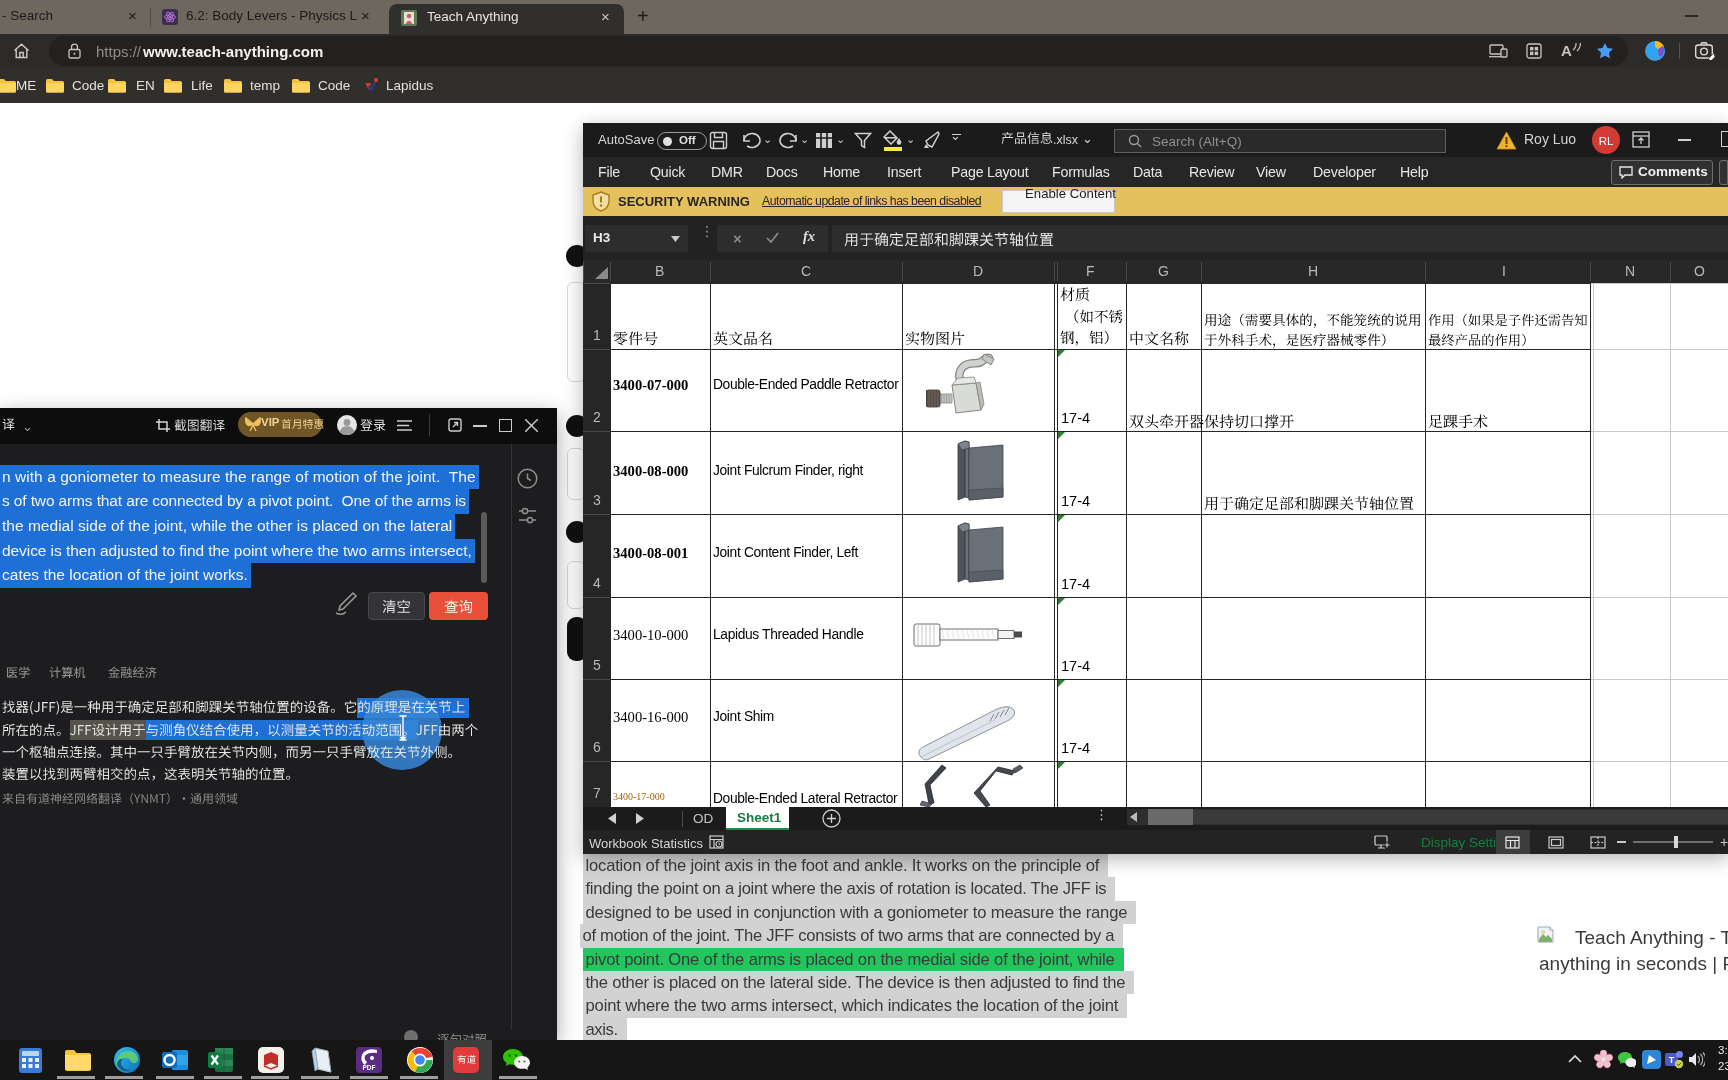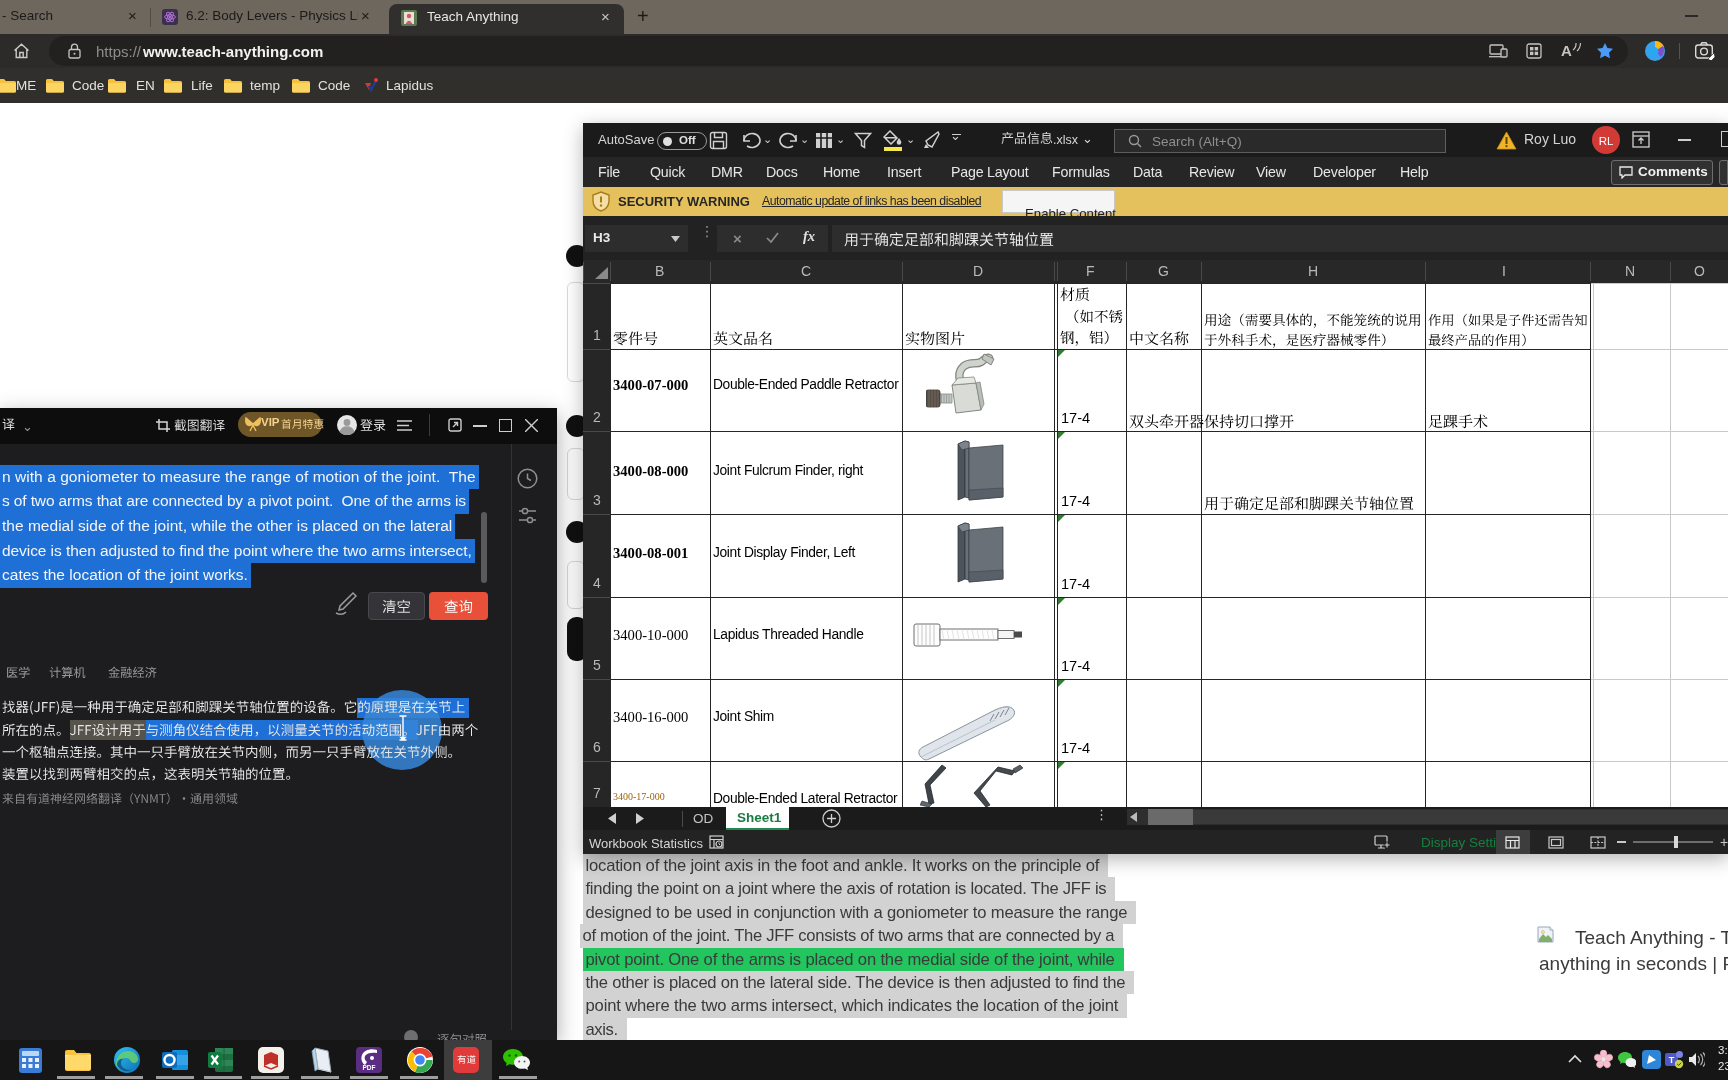--- a/index.html
+++ b/index.html
@@ -232,21 +232,21 @@
 <div style="position:absolute;left:1719px;top:160px;width:9px;height:25px;background:#313131;border:1px solid #6e6e6e;border-radius:3px 0 0 3px"></div>
 <div style="position:absolute;left:583px;top:187px;width:1145px;height:29px;background:#e5c15e"></div>
 <svg style="position:absolute;left:592px;top:191px" width="18" height="21" viewBox="0 0 18 21">
     <path d="M9 1 17 4v6c0 5-3.5 9-8 10-4.5-1-8-5-8-10V4Z" fill="#f3dfa5" stroke="#a97c18" stroke-width="1.4"></path>
     <path d="M9 5.5v6" stroke="#a97c18" stroke-width="2"></path>
     <circle cx="9" cy="14.5" r="1.2" fill="#a97c18"></circle>
   </svg>
 <div style="position:absolute;left:618px;top:194px;font-size:13px;color:#262626;white-space:pre;font-weight:700">SECURITY WARNING</div>
 <div style="position:absolute;left:762px;top:194px;font-size:12.3px;color:#262626;white-space:pre;text-decoration:underline;letter-spacing:-0.5px">Automatic update of links has been disabled</div>
 <div style="position:absolute;left:1002px;top:190px;width:113px;height:23px;background:#f5f5f5;border:1px solid #c9c9c9"></div>
-<div style="position:absolute;left:1025px;top:206px;font-size:13.2px;color:#1f1f1f;white-space:pre;">Enable Content</div>
+<div style="position:absolute;left:1025px;top:186px;font-size:13.2px;color:#1f1f1f;white-space:pre;">Enable Content</div>
 <div style="position:absolute;left:583px;top:216px;width:1145px;height:44px;background:#222222"></div>
 <div style="position:absolute;left:585px;top:225px;width:103px;height:27px;background:#2d2d2d"></div>
 <div style="position:absolute;left:593px;top:230px;font-size:13.5px;color:#e8e8e8;white-space:pre;font-weight:600">H3</div>
 <svg style="position:absolute;left:671px;top:236px" width="9" height="6">
     <path d="M0 0h9L4.5 6Z" fill="#c9c9c9"></path>
   </svg>
 <div style="position:absolute;left:700px;top:228px;color:#9a9a9a;font-size:14px;letter-spacing:0;line-height:7px">⋮</div>
 <div style="position:absolute;left:717px;top:225px;width:111px;height:27px;background:#2d2d2d"></div>
 <div style="position:absolute;left:733px;top:230px;font-size:15px;color:#8a8a8a;white-space:pre;font-weight:600">×</div>
 <svg style="position:absolute;left:766px;top:232px" width="13" height="11" viewBox="0 0 13 11">
@@ -373,21 +373,21 @@
     <path transform="translate(0 14)" d="M6.9 -11.1C6.2 -8.8 5.1 -6.6 3.9 -5.2L4.1 -5.1C5 -5.8 5.9 -6.9 6.6 -8.1L7.6 -8.1L7.6 1L7.8 1C8.2 1 8.5 0.8 8.5 0.8L8.5 -2.5L12.2 -2.5C12.3 -2.5 12.5 -2.5 12.5 -2.7C12 -3.1 11.3 -3.7 11.3 -3.7L10.7 -2.9L8.5 -2.9L8.5 -5.3L11.9 -5.3C12.1 -5.3 12.2 -5.4 12.3 -5.5C11.9 -5.9 11.2 -6.5 11.2 -6.5L10.6 -5.7L8.5 -5.7L8.5 -8.1L12.5 -8.1C12.7 -8.1 12.8 -8.2 12.8 -8.3C12.4 -8.7 11.7 -9.3 11.7 -9.3L11 -8.5L6.8 -8.5C7.2 -9.1 7.5 -9.7 7.8 -10.4C8.1 -10.4 8.2 -10.5 8.3 -10.7ZM3.8 -11.1C3 -8.6 1.7 -6 0.4 -4.4L0.6 -4.3C1.3 -4.9 1.9 -5.6 2.4 -6.4L2.4 1L2.6 1C2.9 1 3.3 0.8 3.3 0.8L3.3 -7C3.6 -7 3.7 -7.1 3.7 -7.2L3.1 -7.5C3.7 -8.4 4.2 -9.4 4.6 -10.4C4.9 -10.4 5.1 -10.5 5.1 -10.7ZM16.4 -6.7L19.6 -6.7L19.6 -3.9L16.3 -3.9C16.4 -4.7 16.4 -5.4 16.4 -6.1ZM16.4 -7.1L16.4 -9.8L19.6 -9.8L19.6 -7.1ZM15.5 -10.2L15.5 -6.1C15.5 -3.6 15.3 -1.1 13.8 0.9L14 1C15.4 -0.2 16 -1.8 16.3 -3.5L19.6 -3.5L19.6 0.9L19.7 0.9C20.1 0.9 20.4 0.7 20.4 0.6L20.4 -3.5L23.9 -3.5L23.9 -0.4C23.9 -0.2 23.8 -0.1 23.5 -0.1C23.2 -0.1 21.8 -0.2 21.8 -0.2L21.8 0C22.5 0.1 22.8 0.2 23 0.3C23.2 0.5 23.3 0.7 23.3 1C24.6 0.9 24.7 0.4 24.7 -0.3L24.7 -9.6C25 -9.7 25.3 -9.8 25.4 -9.9L24.2 -10.8L23.7 -10.2L16.6 -10.2L15.5 -10.6ZM23.9 -6.7L23.9 -3.9L20.4 -3.9L20.4 -6.7ZM23.9 -7.1L20.4 -7.1L20.4 -9.8L23.9 -9.8ZM39.1 -11L38.8 -11.3C37 -10.1 35.3 -8.3 35.3 -5.1C35.3 -1.8 37 0 38.8 1.2L39.1 0.9C37.5 -0.3 36.1 -2.3 36.1 -5.1C36.1 -7.8 37.5 -9.8 39.1 -11ZM43.6 -10.6C44 -10.6 44.1 -10.7 44.1 -10.9L42.8 -11.2C42.7 -10.5 42.4 -9.4 42.2 -8.3L40.4 -8.3L40.5 -7.9L42.1 -7.9C41.7 -6.3 41.2 -4.7 40.9 -3.7C41.6 -3.3 42.5 -2.6 43.3 -2C42.6 -0.9 41.7 0.1 40.3 0.8L40.4 1C42 0.4 43.1 -0.5 43.8 -1.5C44.4 -1 44.9 -0.5 45.2 0C46 0.4 46.6 -0.7 44.3 -2.3C45.2 -3.9 45.5 -5.8 45.7 -7.8C46 -7.8 46.1 -7.9 46.2 -8L45.2 -8.9L44.7 -8.3L43.1 -8.3C43.3 -9.2 43.5 -10 43.6 -10.6ZM50.8 -8.7L50.8 -1.6L47.8 -1.6L47.8 -8.7ZM47.8 0.3L47.8 -1.2L50.8 -1.2L50.8 0.3L50.9 0.3C51.2 0.3 51.6 0 51.7 -0.1L51.7 -8.5C51.9 -8.6 52.2 -8.7 52.3 -8.8L51.2 -9.7L50.6 -9.1L47.9 -9.1L47 -9.5L47 0.6L47.1 0.6C47.5 0.6 47.8 0.4 47.8 0.3ZM41.7 -3.7C42.1 -4.9 42.6 -6.5 43 -7.9L44.8 -7.9C44.7 -6 44.4 -4.2 43.7 -2.7C43.1 -3 42.5 -3.3 41.7 -3.7ZM55.6 -10.4L55.6 -5L55.7 -5C56.1 -5 56.4 -5.2 56.4 -5.3L56.4 -5.7L59.4 -5.7L59.4 -4.1L53.8 -4.1L53.9 -3.7L58.5 -3.7C57.4 -2.1 55.6 -0.6 53.6 0.4L53.8 0.7C56.1 -0.3 58 -1.6 59.4 -3.2L59.4 1L59.5 1C59.9 1 60.2 0.8 60.2 0.7L60.2 -3.7L60.4 -3.7C61.4 -1.8 63.3 -0.2 65.2 0.6C65.4 0.2 65.7 -0.1 66 -0.1L66 -0.3C64.1 -0.9 61.9 -2.1 60.7 -3.7L65.6 -3.7C65.7 -3.7 65.9 -3.7 65.9 -3.9C65.4 -4.3 64.7 -4.9 64.7 -4.9L64 -4.1L60.2 -4.1L60.2 -5.7L63.3 -5.7L63.3 -5.1L63.4 -5.1C63.7 -5.1 64.1 -5.3 64.1 -5.4L64.1 -9.9C64.4 -9.9 64.6 -10 64.6 -10.1L63.6 -10.9L63.1 -10.4L56.5 -10.4L55.6 -10.8ZM59.4 -10L59.4 -8.3L56.4 -8.3L56.4 -10ZM60.2 -10L63.3 -10L63.3 -8.3L60.2 -8.3ZM59.4 -7.9L59.4 -6.1L56.4 -6.1L56.4 -7.9ZM60.2 -7.9L63.3 -7.9L63.3 -6.1L60.2 -6.1ZM76 -8.2L76 -6.7L70.4 -6.7L70.4 -8.2ZM76 -8.6L70.4 -8.6L70.4 -10L76 -10ZM69.5 -10.4L69.5 -5.6L69.6 -5.6C70 -5.6 70.4 -5.8 70.4 -5.9L70.4 -6.3L76 -6.3L76 -5.7L76.2 -5.7C76.5 -5.7 76.9 -5.9 76.9 -6L76.9 -9.9C77.2 -9.9 77.4 -10 77.5 -10.1L76.4 -11L75.9 -10.4L70.4 -10.4L69.5 -10.9ZM70.1 -4.1C69.7 -2.4 68.8 -0.3 67 0.9L67.1 1C68.6 0.3 69.6 -0.7 70.2 -1.8C71.1 0.3 72.5 0.7 74.9 0.7C75.9 0.7 78 0.7 78.8 0.7C78.8 0.4 79 0.1 79.3 0.1L79.3 -0.1C78.3 -0.1 75.9 -0.1 74.9 -0.1C74.5 -0.1 74 -0.1 73.6 -0.1L73.6 -2.5L77.7 -2.5C77.9 -2.5 78 -2.6 78 -2.7C77.6 -3.2 76.8 -3.7 76.8 -3.7L76.2 -2.9L73.6 -2.9L73.6 -4.8L78.8 -4.8C79 -4.8 79.1 -4.8 79.2 -5C78.7 -5.4 78 -6 78 -6L77.4 -5.1L67.1 -5.1L67.2 -4.8L72.7 -4.8L72.7 -0.3C71.7 -0.5 70.9 -1 70.4 -2.1C70.6 -2.6 70.8 -3 70.9 -3.5C71.2 -3.5 71.4 -3.6 71.4 -3.8ZM81.8 -10L81.9 -9.6L89.4 -9.6C88.8 -9 87.7 -8.1 86.8 -7.4L86.1 -7.5L86.1 -5.3L80.4 -5.3L80.5 -4.9L86.1 -4.9L86.1 -0.4C86.1 -0.1 86 0 85.7 0C85.3 0 83.3 -0.2 83.3 -0.2L83.3 0C84.1 0.1 84.6 0.2 84.9 0.4C85.1 0.5 85.2 0.7 85.3 1C86.8 0.9 87 0.4 87 -0.3L87 -4.9L92.2 -4.9C92.4 -4.9 92.5 -5 92.5 -5.1C92 -5.6 91.2 -6.2 91.2 -6.2L90.5 -5.3L87 -5.3L87 -7C87.3 -7.1 87.4 -7.2 87.4 -7.4L87.2 -7.4C88.5 -8 89.8 -8.8 90.8 -9.5C91.1 -9.5 91.2 -9.5 91.3 -9.6L90.3 -10.6L89.6 -10ZM101 -11L101 -8.1L99 -8.1C99.2 -8.6 99.4 -9.2 99.6 -9.8C99.9 -9.7 100 -9.9 100.1 -10L98.7 -10.4C98.4 -8.4 97.7 -6.5 96.9 -5.2L97.1 -5.1C97.7 -5.7 98.3 -6.6 98.8 -7.7L101 -7.7L101 -4.4L96.9 -4.4L97 -4L101 -4L101 1L101.2 1C101.5 1 101.9 0.8 101.9 0.7L101.9 -4L105.6 -4C105.8 -4 105.9 -4.1 106 -4.2C105.5 -4.7 104.8 -5.2 104.8 -5.2L104.2 -4.4L101.9 -4.4L101.9 -7.7L105.2 -7.7C105.4 -7.7 105.6 -7.7 105.6 -7.9C105.2 -8.3 104.5 -8.9 104.5 -8.9L103.8 -8.1L101.9 -8.1L101.9 -10.5C102.2 -10.5 102.3 -10.7 102.4 -10.8ZM96.5 -11.1C95.8 -8.6 94.7 -6.1 93.6 -4.5L93.7 -4.4C94.3 -4.9 94.9 -5.6 95.4 -6.4L95.4 1L95.5 1C95.9 1 96.3 0.8 96.3 0.7L96.3 -7.2C96.5 -7.2 96.6 -7.3 96.7 -7.4L96.1 -7.6C96.6 -8.5 97 -9.5 97.3 -10.4C97.6 -10.4 97.8 -10.5 97.8 -10.7ZM115.8 -6.9L115.6 -6.8C116.6 -6 117.8 -4.8 118.2 -3.8C119.3 -3.1 119.8 -5.5 115.8 -6.9ZM107.8 -10.9L107.6 -10.8C108.2 -10.1 109 -8.9 109.2 -8.1C110.2 -7.4 110.9 -9.3 107.8 -10.9ZM117.9 -10.8L117.2 -10L110.6 -10L110.7 -9.7L115 -9.7C114 -7.5 112.2 -5.3 110 -3.8L110.2 -3.6C111.7 -4.4 113 -5.5 114 -6.6L114 -1L114.2 -1C114.7 -1 114.9 -1.2 114.9 -1.3L114.9 -7C115.2 -7 115.4 -7.1 115.4 -7.2L114.7 -7.4C115.2 -8.1 115.7 -8.9 116 -9.7L118.7 -9.7C118.9 -9.7 119 -9.7 119 -9.9C118.6 -10.3 117.9 -10.8 117.9 -10.8ZM108.8 -1.6C108.3 -1.3 107.4 -0.5 106.8 -0.1L107.6 1C107.7 0.9 107.7 0.8 107.6 0.7C108.1 0 108.9 -0.9 109.2 -1.4C109.3 -1.5 109.4 -1.5 109.6 -1.4C110.9 0.2 112.1 0.7 114.7 0.7C116.1 0.7 117.3 0.7 118.5 0.7C118.6 0.3 118.8 0 119.2 -0.1L119.2 -0.2C117.7 -0.2 116.4 -0.2 114.9 -0.2C112.5 -0.2 111 -0.4 109.8 -1.7C109.8 -1.8 109.7 -1.8 109.7 -1.8L109.7 -6.2C110 -6.2 110.2 -6.3 110.3 -6.4L109.2 -7.4L108.7 -6.7L106.9 -6.7L107 -6.3L108.8 -6.3ZM130.2 -6.3L127.4 -6.3L127.4 -5.9L130.2 -5.9ZM129.9 -7.4L127.4 -7.4L127.4 -7L129.9 -7ZM125.1 -6.3L122.3 -6.3L122.3 -5.9L125.1 -5.9ZM125.1 -7.4L122.5 -7.4L122.5 -7L125.1 -7ZM121.7 -9.4L121.4 -9.4C121.5 -8.6 121.1 -7.9 120.7 -7.6C120.4 -7.5 120.2 -7.2 120.3 -6.9C120.5 -6.6 120.9 -6.6 121.2 -6.8C121.6 -7.1 121.9 -7.6 121.9 -8.4L125.9 -8.4L125.9 -5.2L126 -5.2C126.5 -5.2 126.7 -5.4 126.7 -5.4L126.7 -8.4L131.1 -8.4C131 -8 130.8 -7.3 130.6 -7L130.8 -6.9C131.2 -7.2 131.7 -7.9 132 -8.3C132.3 -8.3 132.4 -8.3 132.5 -8.4L131.6 -9.4L131 -8.8L126.7 -8.8L126.7 -9.9L131.1 -9.9C131.3 -9.9 131.4 -10 131.4 -10.2C131 -10.6 130.3 -11.1 130.3 -11.1L129.6 -10.3L121.6 -10.3L121.7 -9.9L125.9 -9.9L125.9 -8.8L121.8 -8.8C121.8 -9 121.7 -9.2 121.7 -9.4ZM131.1 -5.5L130.5 -4.8L120.5 -4.8L120.6 -4.4L125.5 -4.4C125.4 -4 125.2 -3.6 125.1 -3.3L122.7 -3.3L121.7 -3.7L121.7 1L121.9 1C122.2 1 122.6 0.8 122.6 0.8L122.6 -2.9L124.6 -2.9L124.6 0.6L124.7 0.6C125.1 0.6 125.4 0.4 125.4 0.3L125.4 -2.9L127.4 -2.9L127.4 0.5L127.5 0.5C127.9 0.5 128.2 0.3 128.2 0.3L128.2 -2.9L130.2 -2.9L130.2 -0.3C130.2 -0.1 130.2 0 130 0C129.8 0 128.9 -0.1 128.9 -0.1L128.9 0.1C129.3 0.2 129.6 0.3 129.7 0.4C129.8 0.6 129.9 0.8 129.9 1.1C131 0.9 131.1 0.5 131.1 -0.2L131.1 -2.7C131.3 -2.8 131.5 -2.9 131.6 -3L130.5 -3.8L130.1 -3.3L125.6 -3.3C125.9 -3.6 126.3 -4 126.5 -4.4L131.9 -4.4C132.1 -4.4 132.2 -4.5 132.3 -4.6C131.8 -5 131.1 -5.5 131.1 -5.5ZM142.6 -3.6L142.6 -0.3L136.6 -0.3L136.6 -3.6ZM135.8 -4L135.8 1L135.9 1C136.3 1 136.6 0.8 136.6 0.7L136.6 0.1L142.6 0.1L142.6 1L142.8 1C143.1 1 143.5 0.8 143.5 0.7L143.5 -3.4C143.8 -3.4 144 -3.6 144.1 -3.7L143 -4.5L142.5 -4L136.7 -4L135.8 -4.4ZM136.3 -11C136 -9.4 135.3 -7.6 134.6 -6.5L134.8 -6.4C135.4 -6.9 135.9 -7.7 136.4 -8.5L139.2 -8.5L139.2 -5.9L133.6 -5.9L133.7 -5.5L145.4 -5.5C145.6 -5.5 145.7 -5.6 145.7 -5.7C145.3 -6.2 144.5 -6.8 144.5 -6.8L143.8 -5.9L140.1 -5.9L140.1 -8.5L144.3 -8.5C144.5 -8.5 144.6 -8.6 144.7 -8.7C144.2 -9.1 143.4 -9.7 143.4 -9.7L142.8 -8.9L140.1 -8.9L140.1 -10.6C140.4 -10.7 140.6 -10.8 140.6 -11L139.2 -11.1L139.2 -8.9L136.6 -8.9C136.8 -9.4 137 -9.9 137.2 -10.4C137.5 -10.4 137.6 -10.5 137.7 -10.6ZM148.6 -11.1C148.3 -9.3 147.6 -7.5 146.9 -6.4L147.1 -6.3C147.7 -6.8 148.2 -7.6 148.7 -8.4L149.7 -8.4L149.7 -6.1L149.7 -5.5L146.9 -5.5L147 -5.1L149.7 -5.1C149.6 -3.1 149 -1 146.8 0.8L147 1C148.9 -0.1 149.8 -1.7 150.3 -3.3C151 -2.5 151.8 -1.4 152.1 -0.6C153 0.1 153.6 -1.9 150.3 -3.6C150.4 -4.1 150.5 -4.6 150.5 -5.1L153.1 -5.1C153.3 -5.1 153.4 -5.2 153.4 -5.3C153 -5.7 152.3 -6.3 152.3 -6.3L151.7 -5.5L150.6 -5.5L150.6 -6.2L150.6 -8.4L152.7 -8.4C152.9 -8.4 153 -8.5 153 -8.6C152.6 -9 151.9 -9.5 151.9 -9.5L151.3 -8.8L148.9 -8.8C149.1 -9.3 149.3 -9.9 149.5 -10.5C149.8 -10.5 149.9 -10.6 150 -10.8ZM153.7 -9.4L153.7 0.6L153.8 0.6C154.2 0.6 154.6 0.4 154.6 0.3L154.6 -0.6L157.6 -0.6L157.6 0.4L157.7 0.4C158 0.4 158.4 0.2 158.4 0.1L158.4 -8.8C158.7 -8.9 158.9 -9 159 -9.1L157.9 -10L157.4 -9.4L154.6 -9.4L153.7 -9.9ZM157.6 -1L154.6 -1L154.6 -9L157.6 -9Z" fill="#000"></path>
   </svg>
 <svg style="position:absolute;left:1428px;top:331px;overflow:visible" width="110" height="19">
     <path transform="translate(0 14)" d="M8.9 -1.2C8.2 -0.4 7.4 0.2 6.4 0.7L6.5 0.9C7.6 0.5 8.6 -0.1 9.3 -0.7C10 0 10.9 0.5 12 0.9C12.2 0.5 12.4 0.2 12.8 0.1L12.8 0C11.7 -0.3 10.7 -0.7 9.9 -1.3C10.6 -2.1 11.1 -3 11.4 -4C11.7 -4 11.9 -4.1 12 -4.2L11 -5L10.5 -4.5L6.6 -4.5L6.7 -4.1L7.5 -4.1C7.8 -2.9 8.3 -2 8.9 -1.2ZM9.3 -1.7C8.6 -2.4 8.1 -3.1 7.8 -4.1L10.5 -4.1C10.2 -3.3 9.8 -2.4 9.3 -1.7ZM11.6 -6.8L10.9 -6L0.6 -6L0.7 -5.6L2.2 -5.6L2.2 -0.8C1.5 -0.7 0.9 -0.6 0.5 -0.6L1 0.5C1.1 0.5 1.2 0.4 1.3 0.2C2.9 -0.2 4.3 -0.5 5.4 -0.8L5.4 1.1L5.6 1.1C6 1.1 6.3 0.9 6.3 0.8L6.3 -1L7.6 -1.3L7.6 -1.6L6.3 -1.4L6.3 -5.6L12.4 -5.6C12.6 -5.6 12.7 -5.7 12.7 -5.8C12.3 -6.3 11.6 -6.8 11.6 -6.8ZM3 -0.9L3 -2.4L5.4 -2.4L5.4 -1.3ZM3 -5.6L5.4 -5.6L5.4 -4.4L3 -4.4ZM3 -2.8L3 -4L5.4 -4L5.4 -2.8ZM9.7 -10L9.7 -8.9L3.7 -8.9L3.7 -10ZM3.7 -6.7L3.7 -7L9.7 -7L9.7 -6.5L9.9 -6.5C10.1 -6.5 10.6 -6.7 10.6 -6.8L10.6 -9.9C10.9 -9.9 11.1 -10 11.2 -10.1L10.1 -10.9L9.6 -10.4L3.8 -10.4L2.8 -10.8L2.8 -6.4L2.9 -6.4C3.3 -6.4 3.7 -6.6 3.7 -6.7ZM3.7 -7.4L3.7 -8.5L9.7 -8.5L9.7 -7.4ZM19.6 -1.9L19.5 -1.7C21.5 -0.9 23.2 0.3 23.9 1C25 1.4 25.5 -0.8 19.6 -1.9ZM20.8 -4.1L20.7 -3.9C21.7 -3.3 22.6 -2.5 22.9 -2C23.8 -1.5 24.5 -3.3 20.8 -4.1ZM13.9 -0.9L14.5 0.3C14.6 0.2 14.7 0.1 14.8 -0.1C16.3 -0.9 17.5 -1.5 18.4 -2L18.3 -2.2C16.5 -1.6 14.7 -1.1 13.9 -0.9ZM17.2 -10.5L15.9 -11.1C15.6 -10.1 14.8 -8.2 14.1 -7.4C14 -7.4 13.8 -7.3 13.8 -7.3L14.2 -6.1C14.3 -6.2 14.4 -6.2 14.4 -6.3C15.1 -6.5 15.9 -6.7 16.4 -6.9C15.8 -5.8 15 -4.7 14.3 -4.1C14.2 -4 13.9 -4 13.9 -4L14.4 -2.8C14.5 -2.8 14.6 -2.9 14.7 -3C16.1 -3.5 17.5 -4 18.2 -4.3L18.2 -4.4C16.9 -4.2 15.7 -4.1 14.8 -4C16.1 -5.1 17.4 -6.8 18.2 -8C18.4 -7.9 18.6 -8 18.7 -8.1L17.4 -8.9C17.3 -8.4 17 -7.9 16.7 -7.3C15.8 -7.3 15 -7.2 14.5 -7.2C15.3 -8.1 16.2 -9.4 16.7 -10.3C17 -10.3 17.2 -10.4 17.2 -10.5ZM21.9 -10.7L20.5 -11.1C20 -9.1 19 -7.2 18 -6L18.2 -5.9C18.9 -6.5 19.6 -7.2 20.2 -8.2C20.6 -7.3 21.1 -6.6 21.7 -5.9C20.6 -4.9 19.4 -4 17.9 -3.4L18 -3.1C19.7 -3.7 21 -4.5 22.1 -5.4C23 -4.5 24.2 -3.8 25.5 -3.2C25.6 -3.7 25.9 -3.9 26.3 -4L26.3 -4.1C24.9 -4.6 23.7 -5.2 22.7 -5.9C23.6 -6.8 24.3 -7.8 24.9 -8.9C25.2 -8.9 25.3 -8.9 25.4 -9L24.5 -9.9L23.9 -9.4L20.9 -9.4C21 -9.7 21.2 -10.1 21.3 -10.4C21.6 -10.4 21.8 -10.5 21.9 -10.7ZM20.3 -8.4L20.7 -9L23.9 -9C23.4 -8.1 22.8 -7.2 22.1 -6.4C21.4 -7 20.8 -7.7 20.3 -8.4ZM30.7 -8.8L30.5 -8.7C30.9 -8.1 31.4 -7.1 31.5 -6.3C32.3 -5.5 33.2 -7.4 30.7 -8.8ZM38.2 -10.1L37.5 -9.3L27.3 -9.3L27.4 -8.9L39 -8.9C39.2 -8.9 39.3 -9 39.3 -9.1C38.9 -9.5 38.2 -10.1 38.2 -10.1ZM32.2 -11.3L32.1 -11.2C32.6 -10.8 33.1 -10.1 33.2 -9.6C34.1 -9 34.8 -10.8 32.2 -11.3ZM36.7 -8.4L35.4 -8.7C35.1 -7.9 34.7 -6.7 34.3 -5.9L29.7 -5.9L28.7 -6.4L28.7 -4.3C28.7 -2.6 28.5 -0.7 27.1 0.9L27.2 1.1C29.4 -0.5 29.6 -2.8 29.6 -4.3L29.6 -5.5L38.6 -5.5C38.8 -5.5 38.9 -5.6 38.9 -5.7C38.5 -6.1 37.8 -6.7 37.8 -6.7L37.1 -5.9L34.7 -5.9C35.3 -6.6 35.9 -7.4 36.2 -8.1C36.5 -8.1 36.7 -8.2 36.7 -8.4ZM49 -10L49 -6.9L44.2 -6.9L44.2 -10ZM43.3 -10.4L43.3 -5.5L43.4 -5.5C43.8 -5.5 44.2 -5.7 44.2 -5.7L44.2 -6.5L49 -6.5L49 -5.5L49.1 -5.5C49.4 -5.5 49.8 -5.7 49.8 -5.8L49.8 -9.8C50.1 -9.9 50.3 -10 50.4 -10.1L49.3 -10.9L48.9 -10.4L44.2 -10.4L43.3 -10.8ZM44.8 -4.1L44.8 -0.6L42 -0.6L42 -4.1ZM41.2 -4.5L41.2 1L41.3 1C41.7 1 42 0.8 42 0.7L42 -0.2L44.8 -0.2L44.8 0.7L45 0.7C45.2 0.7 45.7 0.5 45.7 0.4L45.7 -4C46 -4 46.2 -4.1 46.2 -4.2L45.2 -5L44.7 -4.5L42.1 -4.5L41.2 -4.9ZM51.1 -4.1L51.1 -0.6L48.2 -0.6L48.2 -4.1ZM47.4 -4.5L47.4 1L47.5 1C47.9 1 48.2 0.8 48.2 0.7L48.2 -0.2L51.1 -0.2L51.1 0.8L51.3 0.8C51.6 0.8 52 0.6 52 0.5L52 -4C52.3 -4 52.5 -4.1 52.6 -4.2L51.5 -5L51 -4.5L48.3 -4.5L47.4 -4.9ZM60.4 -6.1L60.3 -6C61 -5.3 61.8 -4.1 61.9 -3.2C62.9 -2.4 63.7 -4.6 60.4 -6.1ZM57.6 -10.8L56.2 -11.1C56.1 -10.4 55.9 -9.5 55.7 -8.8L55.3 -8.8L54.4 -9.2L54.4 0.6L54.5 0.6C54.9 0.6 55.2 0.4 55.2 0.3L55.2 -0.8L58 -0.8L58 0.2L58.1 0.2C58.4 0.2 58.8 0 58.8 -0.1L58.8 -8.2C59.1 -8.3 59.3 -8.4 59.4 -8.5L58.4 -9.3L57.9 -8.8L56.2 -8.8C56.5 -9.3 56.9 -10 57.1 -10.5C57.4 -10.5 57.6 -10.6 57.6 -10.8ZM58 -8.4L58 -5.1L55.2 -5.1L55.2 -8.4ZM55.2 -4.7L58 -4.7L58 -1.2L55.2 -1.2ZM62.6 -10.7L61.2 -11.1C60.8 -9.1 59.9 -7 59.1 -5.7L59.3 -5.6C60 -6.3 60.7 -7.3 61.2 -8.4L64.5 -8.4C64.4 -3.9 64.2 -0.8 63.7 -0.3C63.5 -0.2 63.4 -0.1 63.2 -0.1C62.9 -0.1 61.9 -0.2 61.3 -0.3L61.3 -0.1C61.8 0 62.4 0.2 62.6 0.3C62.8 0.5 62.9 0.7 62.9 1C63.5 1 64 0.8 64.4 0.4C65 -0.4 65.2 -3.4 65.3 -8.3C65.6 -8.3 65.8 -8.4 65.9 -8.5L64.9 -9.4L64.3 -8.8L61.4 -8.8C61.7 -9.3 61.9 -9.9 62.1 -10.5C62.4 -10.5 62.5 -10.6 62.6 -10.7ZM73.4 -11.1C72.7 -8.8 71.6 -6.6 70.4 -5.2L70.6 -5.1C71.5 -5.8 72.4 -6.9 73.1 -8.1L74.1 -8.1L74.1 1L74.3 1C74.7 1 75 0.8 75 0.8L75 -2.5L78.7 -2.5C78.8 -2.5 79 -2.5 79 -2.7C78.5 -3.1 77.8 -3.7 77.8 -3.7L77.2 -2.9L75 -2.9L75 -5.3L78.4 -5.3C78.6 -5.3 78.7 -5.4 78.8 -5.5C78.4 -5.9 77.7 -6.5 77.7 -6.5L77.1 -5.7L75 -5.7L75 -8.1L79 -8.1C79.2 -8.1 79.3 -8.2 79.3 -8.3C78.9 -8.7 78.2 -9.3 78.2 -9.3L77.5 -8.5L73.3 -8.5C73.7 -9.1 74 -9.7 74.3 -10.4C74.6 -10.4 74.7 -10.5 74.8 -10.7ZM70.3 -11.1C69.5 -8.6 68.2 -6 66.9 -4.4L67.1 -4.3C67.8 -4.9 68.4 -5.6 68.9 -6.4L68.9 1L69.1 1C69.4 1 69.8 0.8 69.8 0.8L69.8 -7C70.1 -7 70.2 -7.1 70.2 -7.2L69.6 -7.5C70.2 -8.4 70.7 -9.4 71.1 -10.4C71.4 -10.4 71.6 -10.5 71.6 -10.7ZM82.9 -6.7L86.1 -6.7L86.1 -3.9L82.8 -3.9C82.9 -4.7 82.9 -5.4 82.9 -6.1ZM82.9 -7.1L82.9 -9.8L86.1 -9.8L86.1 -7.1ZM82 -10.2L82 -6.1C82 -3.6 81.8 -1.1 80.3 0.9L80.5 1C81.9 -0.2 82.5 -1.8 82.8 -3.5L86.1 -3.5L86.1 0.9L86.2 0.9C86.6 0.9 86.9 0.7 86.9 0.6L86.9 -3.5L90.4 -3.5L90.4 -0.4C90.4 -0.2 90.3 -0.1 90 -0.1C89.7 -0.1 88.3 -0.2 88.3 -0.2L88.3 0C89 0.1 89.3 0.2 89.5 0.3C89.7 0.5 89.8 0.7 89.8 1C91.1 0.9 91.2 0.4 91.2 -0.3L91.2 -9.6C91.5 -9.7 91.8 -9.8 91.9 -9.9L90.7 -10.8L90.2 -10.2L83.1 -10.2L82 -10.6ZM90.4 -6.7L90.4 -3.9L86.9 -3.9L86.9 -6.7ZM90.4 -7.1L86.9 -7.1L86.9 -9.8L90.4 -9.8ZM94.2 -11.3L93.9 -11C95.5 -9.8 96.9 -7.8 96.9 -5.1C96.9 -2.3 95.5 -0.3 93.9 0.9L94.2 1.2C96 0 97.7 -1.8 97.7 -5.1C97.7 -8.3 96 -10.1 94.2 -11.3Z" fill="#000"></path>
   </svg>
 <div style="position:absolute;left:613px;top:377px;font-size:14.6px;color:#000;white-space:pre;font-weight:700;font-family:'Liberation Serif',serif">3400-07-000</div>
 <div style="position:absolute;left:713px;top:377px;font-size:13.8px;color:#000;white-space:pre;letter-spacing:-0.35px">Double-Ended Paddle Retractor</div>
 <div style="position:absolute;left:613px;top:463px;font-size:14.6px;color:#000;white-space:pre;font-weight:700;font-family:'Liberation Serif',serif">3400-08-000</div>
 <div style="position:absolute;left:713px;top:463px;font-size:13.8px;color:#000;white-space:pre;letter-spacing:-0.35px">Joint Fulcrum Finder, right</div>
 <div style="position:absolute;left:613px;top:545px;font-size:14.6px;color:#000;white-space:pre;font-weight:700;font-family:'Liberation Serif',serif">3400-08-001</div>
-<div style="position:absolute;left:713px;top:545px;font-size:13.8px;color:#000;white-space:pre;letter-spacing:-0.35px">Joint Display Finder, Left</div>
+<div style="position:absolute;left:713px;top:545px;font-size:13.8px;color:#000;white-space:pre;letter-spacing:-0.35px">Joint Content Finder, Left</div>
 <div style="position:absolute;left:613px;top:627px;font-size:14.6px;color:#000;white-space:pre;font-family:'Liberation Serif',serif">3400-10-000</div>
 <div style="position:absolute;left:713px;top:627px;font-size:13.8px;color:#000;white-space:pre;letter-spacing:-0.35px">Lapidus Threaded Handle</div>
 <div style="position:absolute;left:613px;top:709px;font-size:14.6px;color:#000;white-space:pre;font-family:'Liberation Serif',serif">3400-16-000</div>
 <div style="position:absolute;left:713px;top:709px;font-size:13.8px;color:#000;white-space:pre;letter-spacing:-0.35px">Joint Shim</div>
 <div style="position:absolute;left:613px;top:791px;font-size:10px;color:#a16207;white-space:pre;font-family:'Liberation Serif',serif">3400-17-000</div>
 <div style="position:absolute;left:713px;top:791px;font-size:13.8px;color:#000;white-space:pre;letter-spacing:-0.35px">Double-Ended Lateral Retractor</div>
 <div style="position:absolute;left:1061px;top:410px;font-size:14.6px;color:#000;white-space:pre;">17-4</div>
 <div style="position:absolute;left:1061px;top:493px;font-size:14.6px;color:#000;white-space:pre;">17-4</div>
 <div style="position:absolute;left:1061px;top:576px;font-size:14.6px;color:#000;white-space:pre;">17-4</div>
 <div style="position:absolute;left:1061px;top:658px;font-size:14.6px;color:#000;white-space:pre;">17-4</div>

